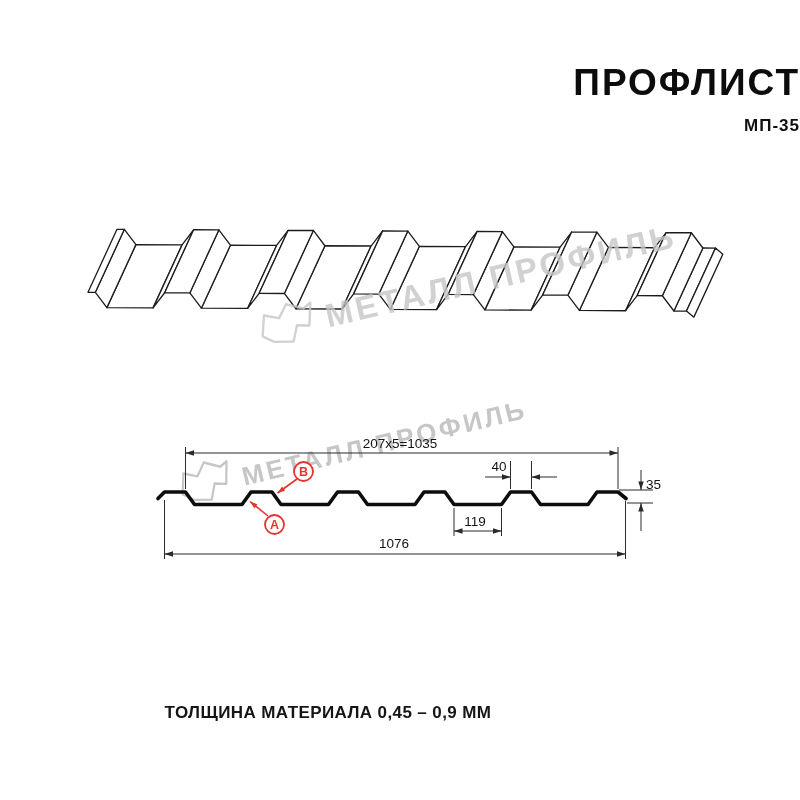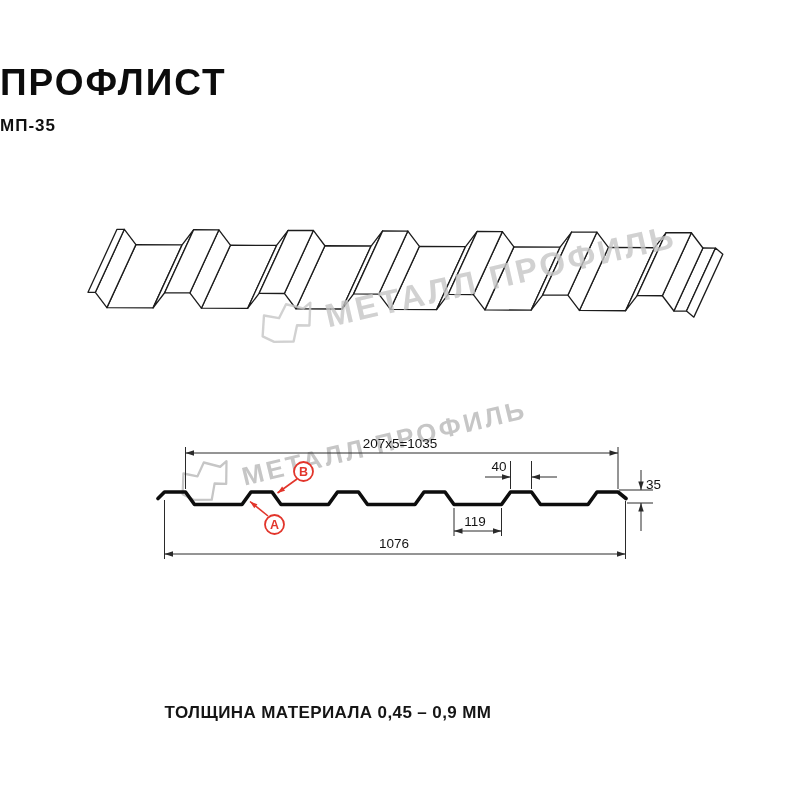--- a/index.html
+++ b/index.html
@@ -1,20 +1,20 @@
 <!DOCTYPE html>
 <html><head>
 <meta charset="utf-8">
 <style>
   html,body{margin:0;padding:0;background:#fff;}
   #page{position:relative;width:800px;height:800px;background:#fff;overflow:hidden;
         font-family:"Liberation Sans","DejaVu Sans",sans-serif;}
-  .title{position:absolute;left:0;top:62px;width:800px;text-align:left;
+  .title{position:absolute;left:0;top:62px;width:800px;text-align:right;
          font-size:37px;font-weight:700;letter-spacing:2px;color:#0c0c0c;}
-  .subtitle{position:absolute;left:0;top:116px;width:800px;text-align:left;
+  .subtitle{position:absolute;left:0;top:116px;width:800px;text-align:right;
          font-size:17px;font-weight:600;letter-spacing:1px;color:#101010;}
   .footer{position:absolute;left:0;top:703px;width:656px;text-align:center;
          font-size:17px;font-weight:600;letter-spacing:0.4px;color:#151515;}
   svg{position:absolute;left:0;top:0;}
   svg text{font-family:"Liberation Sans","DejaVu Sans",sans-serif;}
 </style>
 </head>
 <body>
 
 <div id="page">

